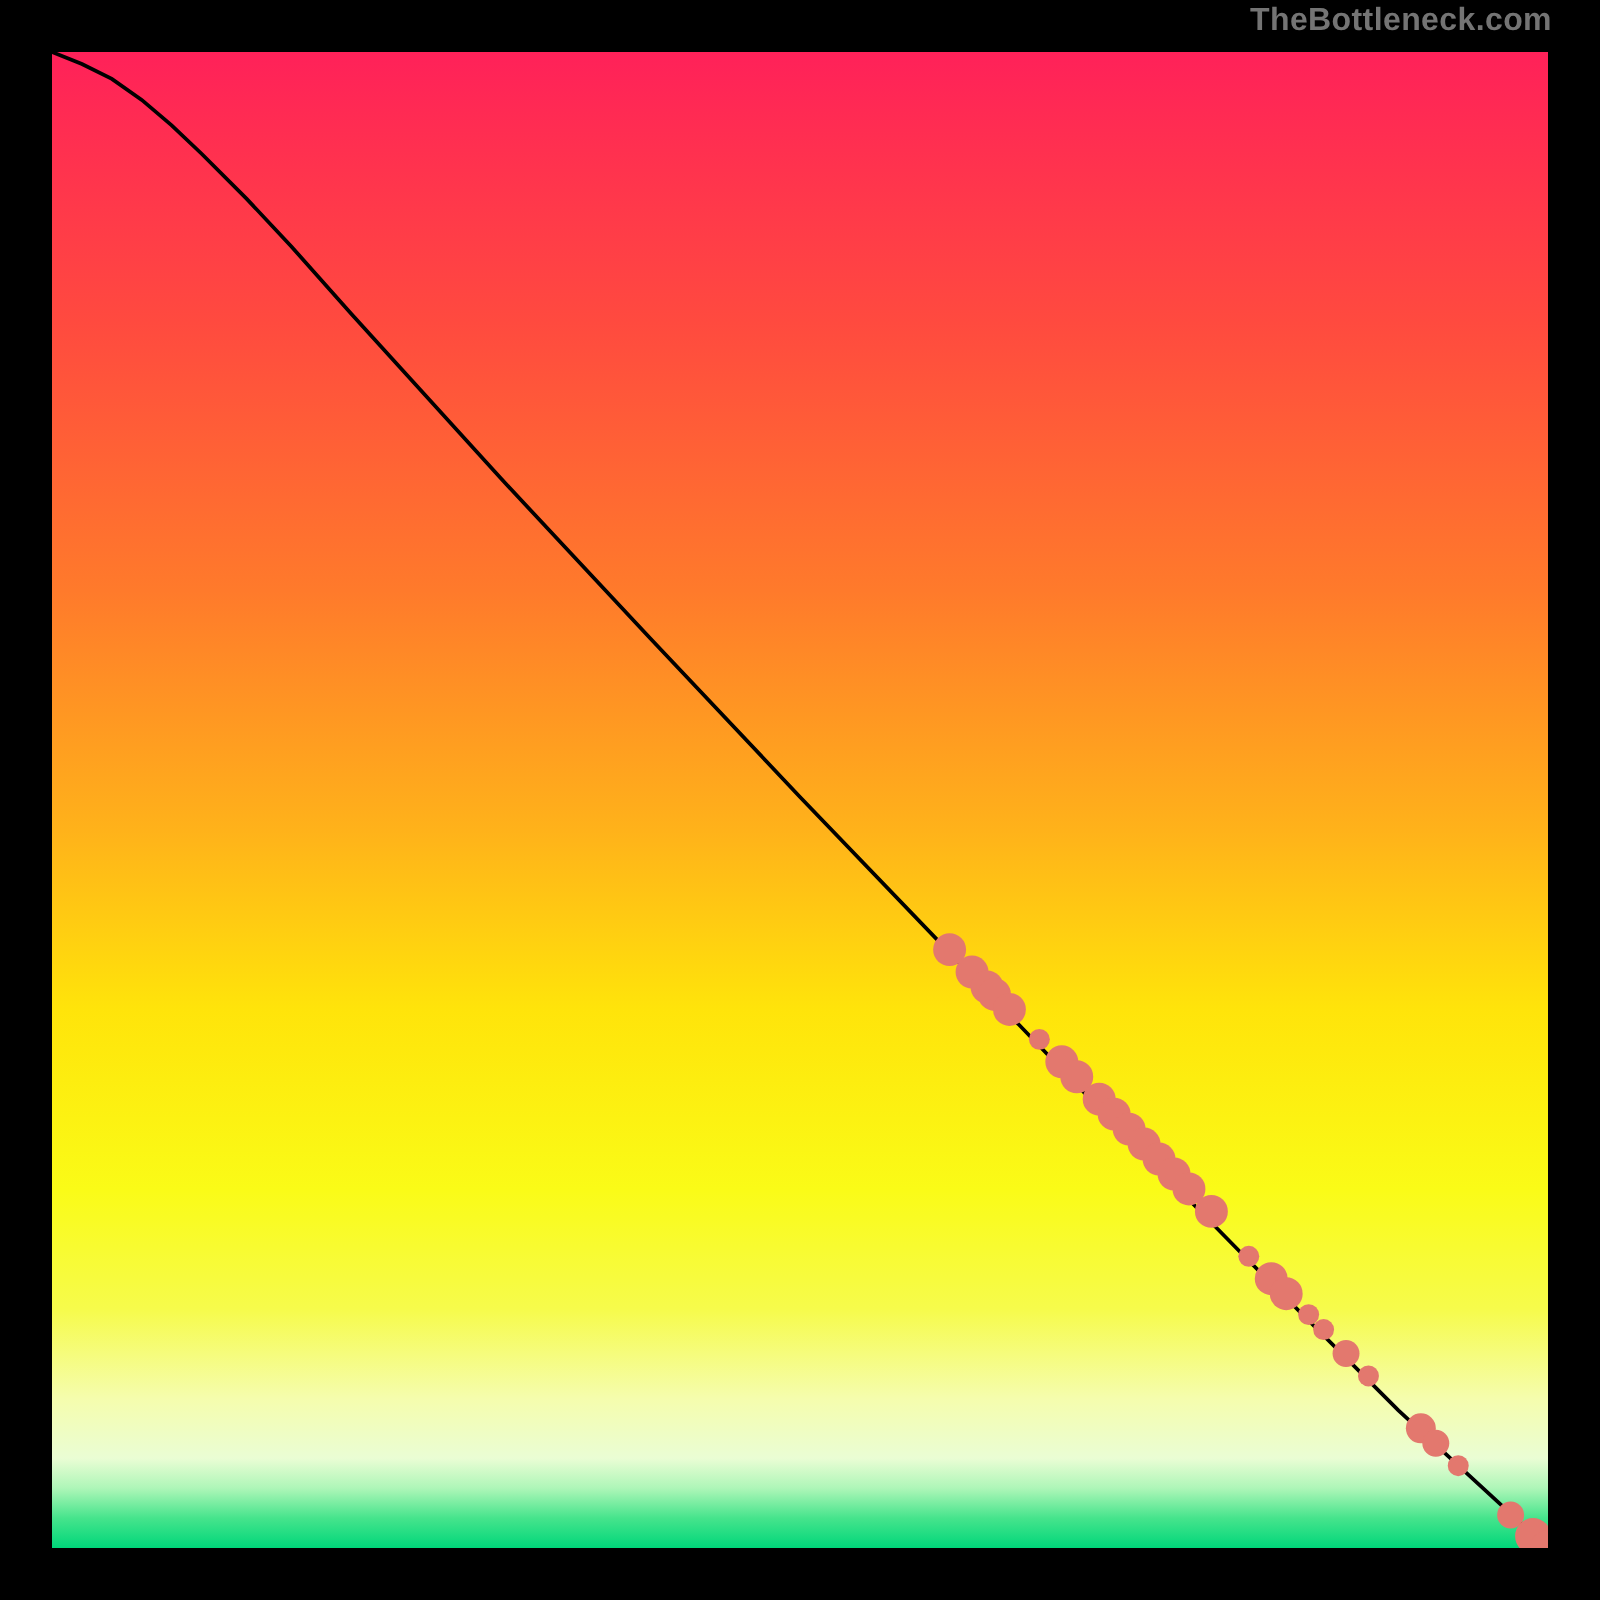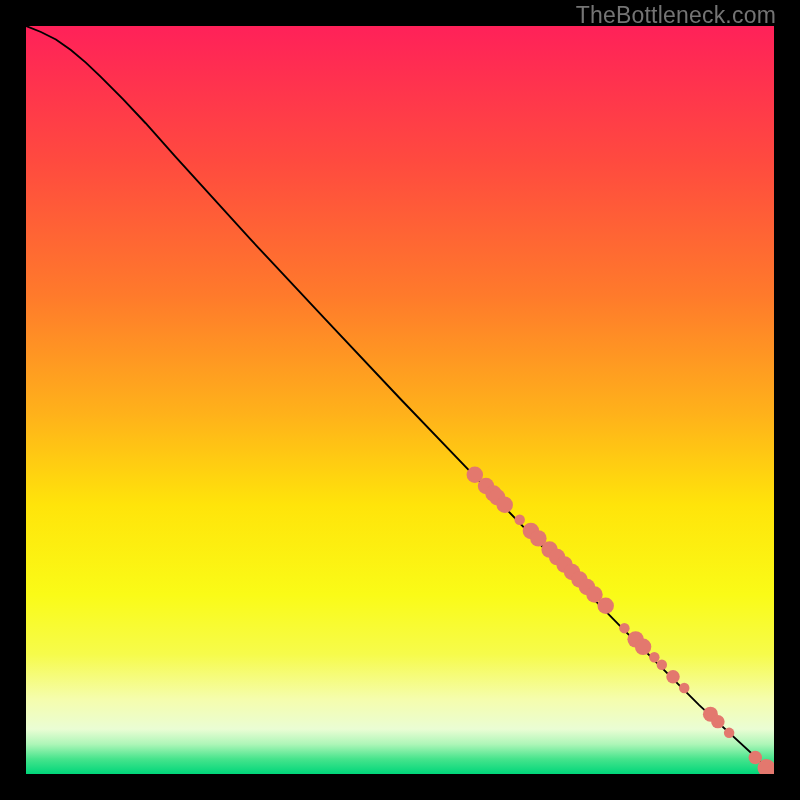--- a/index.html
+++ b/index.html
@@ -15,22 +15,22 @@
     position: relative;
     width: 800px;
     height: 800px;
     background: #000;
   }
   .watermark {
     position: absolute;
     top: 2px;
     right: 24px;
     color: #747474;
-    font-size: 23px;
-    font-weight: 400;
+    font-size: 16px;
+    font-weight: 700;
     letter-spacing: 0.2px;
   }
   .plot {
     position: absolute;
     left: 26px;
     top: 26px;
     width: 748px;
     height: 748px;
   }
   .plot svg {

